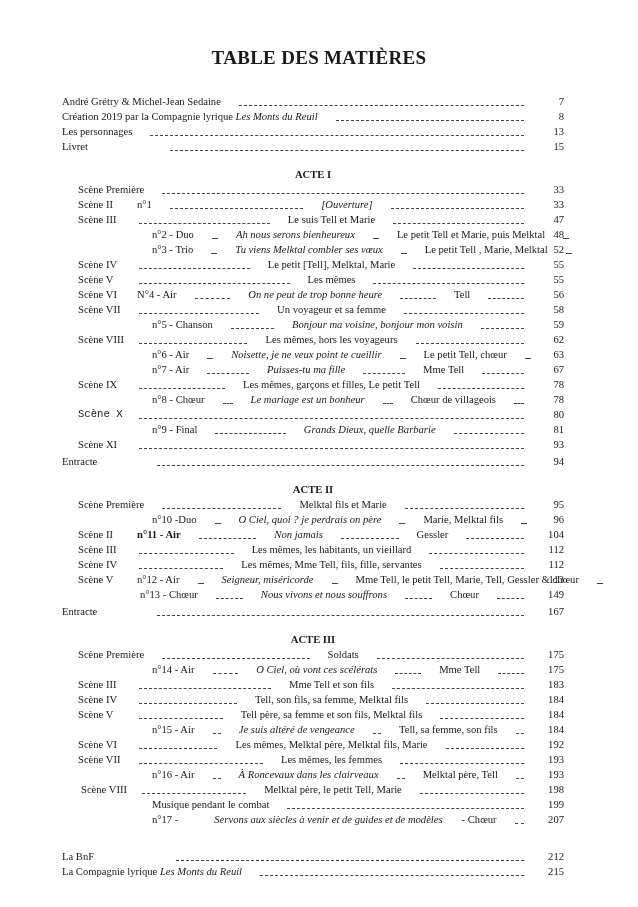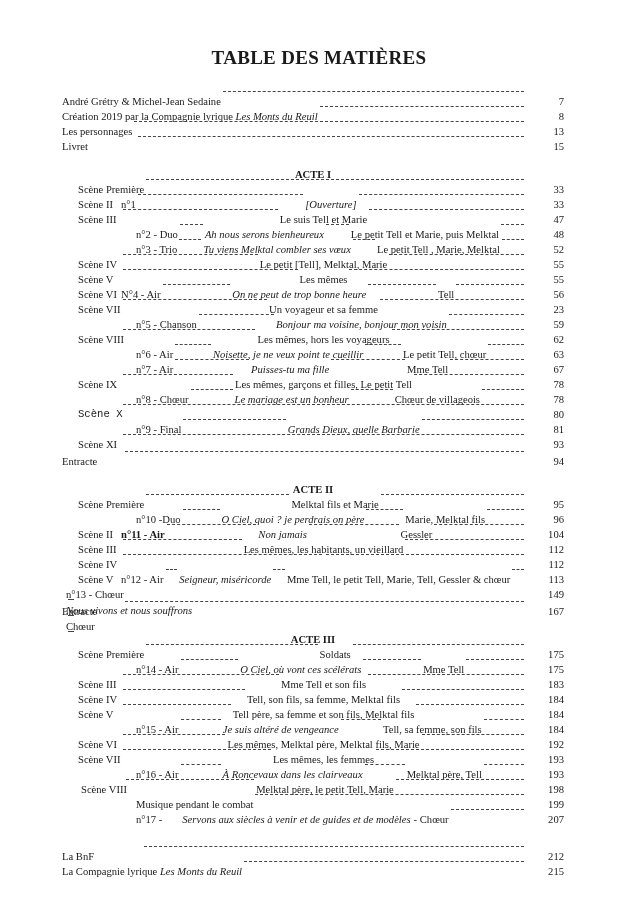--- a/index.html
+++ b/index.html
@@ -3,21 +3,21 @@
 <meta charset="utf-8">
 <style>
   html, body { margin: 0; padding: 0; background: #ffffff; }
   body { width: 638px; height: 907px; position: relative; overflow: hidden;
          font-family: "Liberation Serif", "DejaVu Serif", serif; color: #1a1a1a; }
   .title { position: absolute; top: 47px; left: 0; width: 638px; text-align: center;
            font-weight: bold; font-size: 19px; letter-spacing: 0.3px; }
   .toc { position: absolute; top: 94px; left: 62px; width: 502px; font-size: 10.6px; }
   .row { position: relative; height: 15px; line-height: 15px; white-space: nowrap; }
   .row .num { position: absolute; right: 0; top: 0; text-align: right; width: 30px; }
-  .row .line { position: absolute; left: 0; top: 0; right: 38px; display: flex; align-items: flex-start; }
+  .row .line { position: absolute; left: 0; top: 0; right: 38px; display: flex; align-items: flex-end; gap: 16px; }
   .dots { flex: 1 1 auto; border-bottom: 1px dashed #444; height: 0; margin: 0 2px; transform: translateY(-3px); min-width: 6px; }
   .fix { flex: 0 0 auto; }
   .it { font-style: italic; }
   .act { font-weight: bold; margin-top: 7px; text-align: center; }
   .gap { height: 6px; }
   .gap-big { height: 22px; }
 </style>
 </head>
 <body>
 
@@ -135,21 +135,21 @@
       </div>
       <span class="num">56</span>
     </div>
     <div class="row">
       <div class="line" style="left: 16px;">
         <span class="fix" style="display: inline-block; width: 43px;">Scène VII</span>
         <span class="dots"></span>
         <span class="fix">Un voyageur et sa femme</span>
         <span class="dots"></span>
       </div>
-      <span class="num">23</span>
+      <span class="num">58</span>
     </div>
     <div class="row">
       <div class="line" style="left: 16px;">
         <span class="fix" style="display: inline-block; width: 58px;"></span>
         <span class="fix">n°5 - Chanson</span>
         <span class="dots"></span>
         <span class="fix it">Bonjour ma voisine, bonjour mon voisin</span>
         <span class="dots"></span>
       </div>
       <span class="num">59</span>
@@ -282,38 +282,39 @@
         <span class="dots"></span>
         <span class="fix">Les mêmes, les habitants, un vieillard</span>
         <span class="dots"></span>
       </div>
       <span class="num">112</span>
     </div>
     <div class="row">
       <div class="line" style="left: 16px;">
         <span class="fix" style="display: inline-block; width: 43px;">Scène IV</span>
         <span class="dots"></span>
+        <span class="fix">Les mêmes, Mme Tell, fils, fille, servantes</span>
         <span class="dots"></span>
       </div>
       <span class="num">112</span>
     </div>
     <div class="row">
       <div class="line" style="left: 16px;">
         <span class="fix" style="display: inline-block; width: 43px;">Scène V</span>
         <span class="fix" style="margin-left: 0px;">n°12 - Air</span>
         <span class="dots"></span>
         <span class="fix it">Seigneur, miséricorde</span>
         <span class="dots"></span>
         <span class="fix">Mme Tell, le petit Tell, Marie, Tell, Gessler &amp; chœur</span>
         <span class="dots"></span>
       </div>
       <span class="num">113</span>
     </div>
     <div class="row">
-      <div class="line" style="left: 4px; flex-direction: column;">
+      <div class="line" style="left: 4px;">
         <span class="fix" style="display: inline-block; width: 58px;"></span>
         <span class="fix">n°13 - Chœur</span>
         <span class="dots"></span>
         <span class="fix it">Nous vivons et nous souffrons</span>
         <span class="dots"></span>
         <span class="fix">Chœur</span>
         <span class="dots"></span>
       </div>
       <span class="num">149</span>
     </div>

